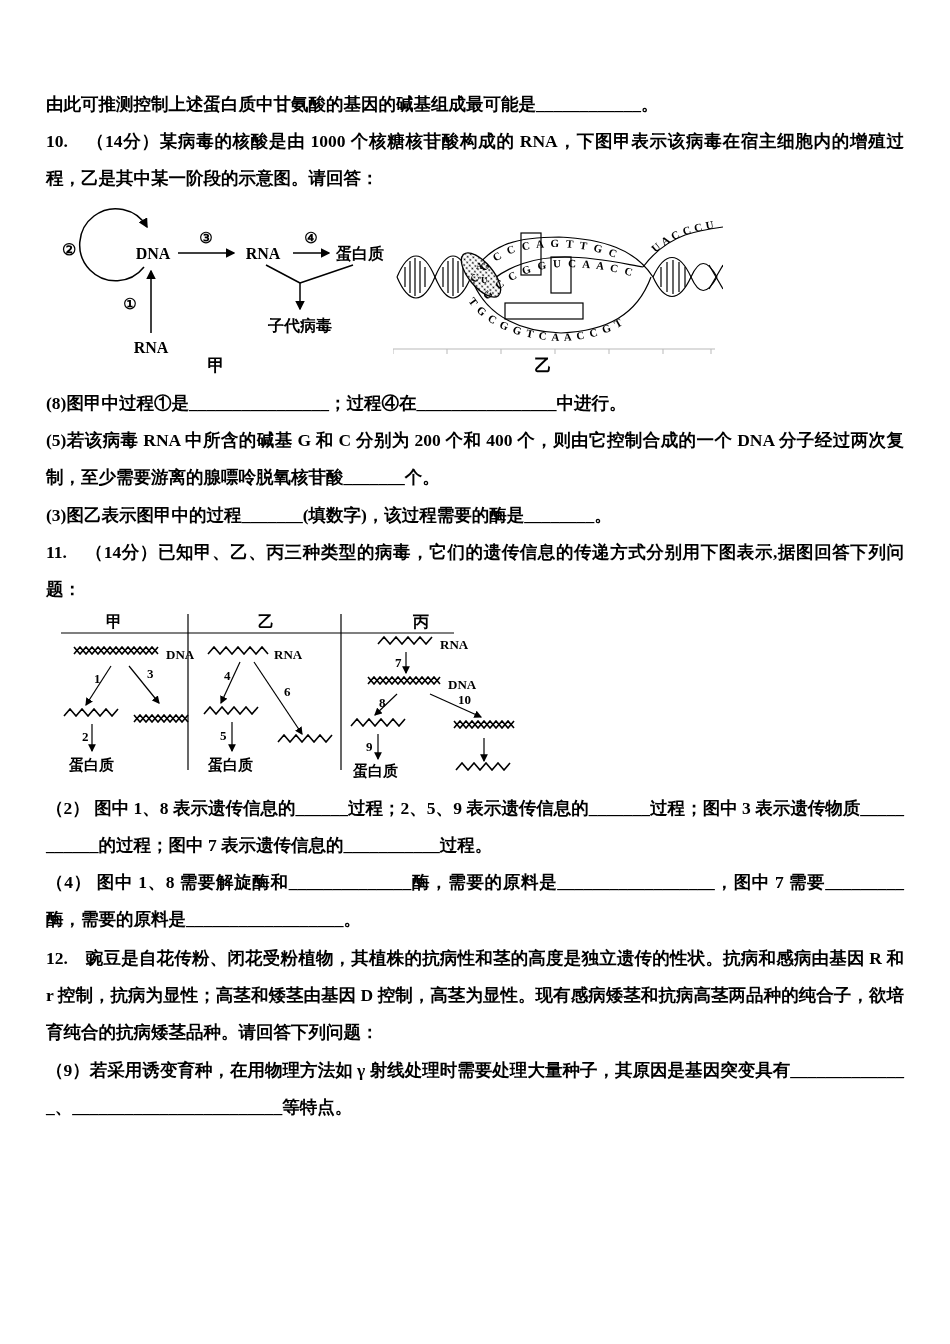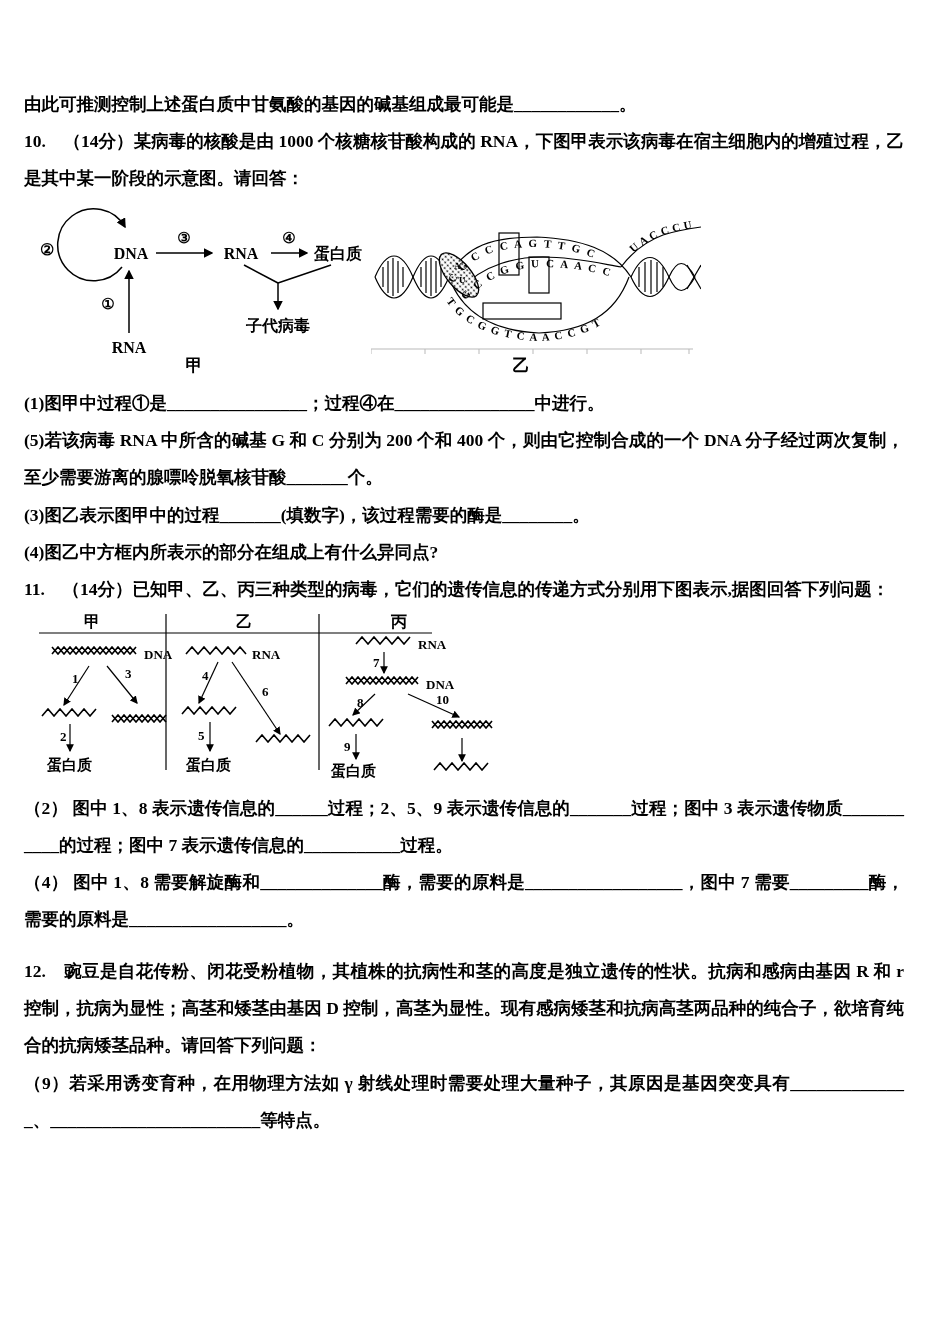--- a/index.html
+++ b/index.html
@@ -1,26 +1,26 @@
 <!DOCTYPE html>
 <html><head>
 <meta charset="utf-8">
 <style>
   html,body { margin:0; padding:0; background:#ffffff; }
   body {
     width:950px; height:1344px;
     font-family:"Liberation Serif","DejaVu Serif",serif;
     color:#000;
   }
-  .page { box-sizing:border-box; padding:86px 46px 0 24px; }
+  .page { box-sizing:border-box; padding:86px 46px 0 46px; }
   p.tline {
     font-size:17.5px; font-weight:bold; line-height:2.12;
     margin:0; text-align:justify; word-break:break-all;
   }
-  p.gap-s { margin-top:15px; }
+  p.gap-s { margin-top:2px; }
   .fig1 { display:flex; align-items:flex-start; margin:6px 0 10px 2px; }
   .fig2 { margin:4px 0 6px 10px; }
   svg { font-family:"Liberation Serif","DejaVu Serif",serif; font-weight:bold; }
   svg text { fill:#000; }
   .stroke { stroke:#000; fill:none; stroke-width:1.5; }
   .thin   { stroke:#000; fill:none; stroke-width:1.2; }
   .faint  { stroke:#b9b9b9; fill:none; stroke-width:1; }
 </style>
 </head>
 <body>
@@ -134,24 +134,23 @@
         <line class="faint" x1="108" y1="146" x2="108" y2="151"></line>
           <line class="faint" x1="162" y1="146" x2="162" y2="151"></line>
         <line class="faint" x1="216" y1="146" x2="216" y2="151"></line>
           <line class="faint" x1="270" y1="146" x2="270" y2="151"></line>
         <line class="faint" x1="318" y1="146" x2="318" y2="151"></line>
       </g>
       <text x="150" y="168" font-size="17" text-anchor="middle">乙</text>
     </svg>
   </div>
 
-  <p class="tline">(1)图甲中过程①是________________；过程④在________________中进行。</p>
+  <p class="tline">(8)图甲中过程①是________________；过程④在________________中进行。</p>
   <p class="tline">(5)若该病毒 RNA 中所含的碱基 G 和 C 分别为 200 个和 400 个，则由它控制合成的一个 DNA 分子经过两次复制，至少需要游离的腺嘌呤脱氧核苷酸_______个。</p>
   <p class="tline">(3)图乙表示图甲中的过程_______(填数字)，该过程需要的酶是________。</p>
-  <p class="tline">(4)图乙中方框内所表示的部分在组成上有什么异同点?</p>
 
   <p class="tline">11.　（14分）已知甲、乙、丙三种类型的病毒，它们的遗传信息的传递方式分别用下图表示,据图回答下列问题：</p>
 
   <div class="fig2">
     <svg width="465" height="168" viewBox="0 0 465 168">
       <defs>
         <marker id="ahB" viewBox="0 0 10 10" refX="8.5" refY="5" markerWidth="6.5" markerHeight="6.5" orient="auto">
           <path d="M0 0 L10 5 L0 10 z" fill="#000"></path>
         </marker>
       </defs>

